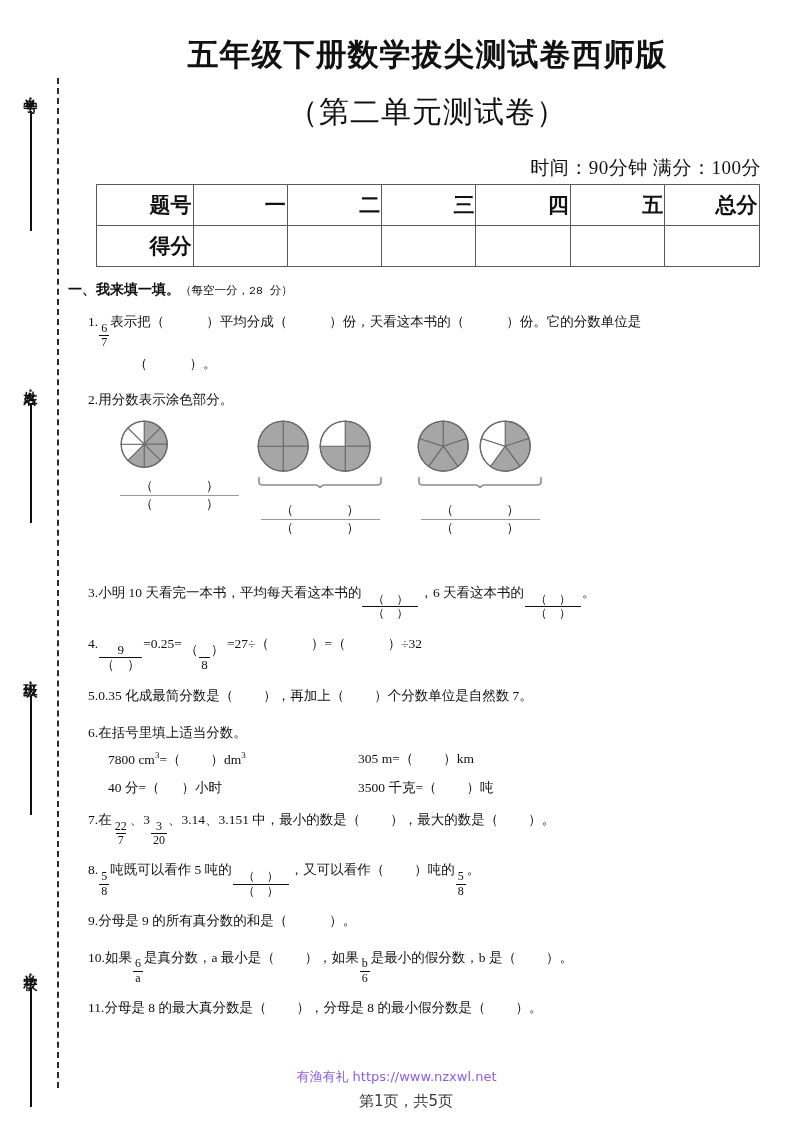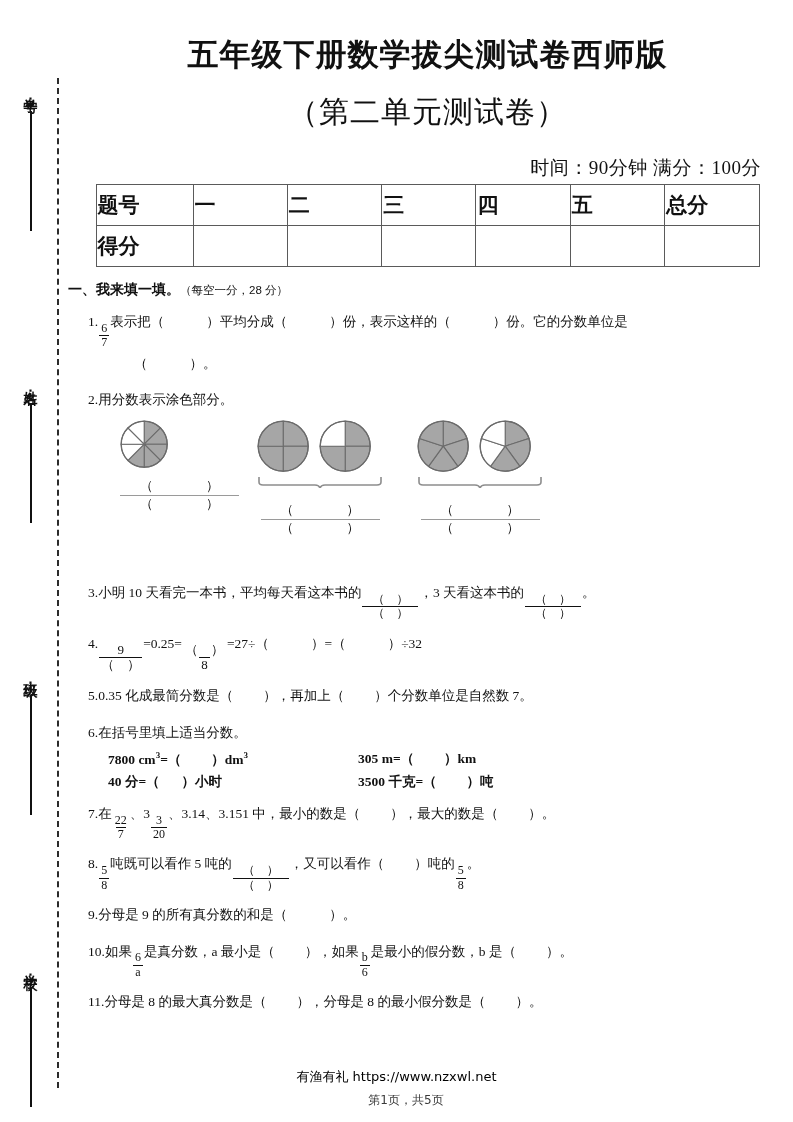--- a/index.html
+++ b/index.html
@@ -78,34 +78,34 @@
   
   .score-table{
     margin:0 auto;
     border-collapse:collapse;
     width:664px;
     table-layout:fixed;
   }
   .score-table td{
     border:1px solid #5a5a5a;
     height:38px;
-    text-align:left;
+    text-align:right;
     vertical-align:middle;
     font-family:"Liberation Sans","DejaVu Sans",sans-serif;
     font-weight:bold;
     font-size:21px;
   }
   .score-table td.head-cell{ width:94px; }
 
   
   .section-head{
     margin:14px 0 6px 6px;
     font-size:14px;
     font-weight:bold;
-    font-family:Liberation Sans, sans-serif;
+    font-family:Liberation Mono, monospace;
   }
   .section-head .pts{
     font-weight:normal;
     font-size:11.5px;
   }
 
   .q{
     margin:9px 0 0 26px;
     font-size:13.5px;
     line-height:2.05;
@@ -156,38 +156,37 @@
     line-height:1.25;
   }
   .fracblank .t{ letter-spacing:20px; padding-left:20px; }
   .fracblank .b{ letter-spacing:20px; padding-left:20px; border-top:1px solid #9a9a9a; }
 
   
   .convert-grid{
     margin:4px 0 0 46px;
     display:grid;
     grid-template-columns:250px auto;
-    row-gap:4px;
+    row-gap:10px;
     font-size:13.5px;
-    font-weight:bold;
   }
 
   
   .watermark{
     position:absolute; left:0; right:0; top:1068px;
     text-align:center;
     font-family:"DejaVu Sans","Liberation Sans",sans-serif;
     font-size:13px;
-    color:#000000;
+    color:#8b5cf6;
   }
   .pagenum{
     position:absolute; left:0; right:0; top:1092px;
     text-align:center;
     font-family:"DejaVu Sans","Liberation Sans",sans-serif;
-    font-size:12px;
+    font-size:15px;
     color:#3a3a3a;
     margin-left:19px;
   }
 </style>
 </head>
 <body>
 
 <div class="margin-col">
   <div class="vline-dashed"></div>
 
@@ -240,21 +239,21 @@
     </table>
 
   <div class="section-head">
     <span>一、我来填一填。</span><span class="pts">（每空一分，28 分）</span>
   </div>
 
   <div class="q">
     <span>1.</span><span class="frac">
         <span class="num">6</span>
         <span class="den">7</span>
-      </span><span>表示把（</span><span class="blank"></span><span>）平均分成（</span><span class="blank"></span><span>）份，表示这样的（</span><span class="blank"></span><span>）份。它的分数单位是</span>
+      </span><span>表示把（</span><span class="blank"></span><span>）平均分成（</span><span class="blank"></span><span>）份，天看这本书的（</span><span class="blank"></span><span>）份。它的分数单位是</span>
     <div class="q-sub"><span>（</span><span class="blank"></span><span>）。</span></div>
   </div>
 
   <div class="q">
     <span>2.</span><span>用分数表示涂色部分。</span>
   </div>
 
   <div class="circles-row">
     <div class="grp" id="grp0" style="left:58px;">
       <div class="pies">
@@ -338,21 +337,21 @@
           <span class="b">（　）</span>
         </span>
       </div>
     </div>
   </div>
 
   <div class="q">
     <span>3.</span><span>小明 10 天看完一本书，平均每天看这本书的</span><span class="frac blankfrac">
         <span class="num">（　）</span>
         <span class="den">（　）</span>
-      </span><span>，3 天看这本书的</span><span class="frac blankfrac">
+      </span><span>，6 天看这本书的</span><span class="frac blankfrac">
         <span class="num">（　）</span>
         <span class="den">（　）</span>
       </span><span>。</span>
   </div>
 
   <div class="q">
     <span>4.</span><span class="frac wide">
         <span class="num">9</span>
         <span class="den">（　）</span>
       </span><span>=0.25=</span><span class="frac wide">

